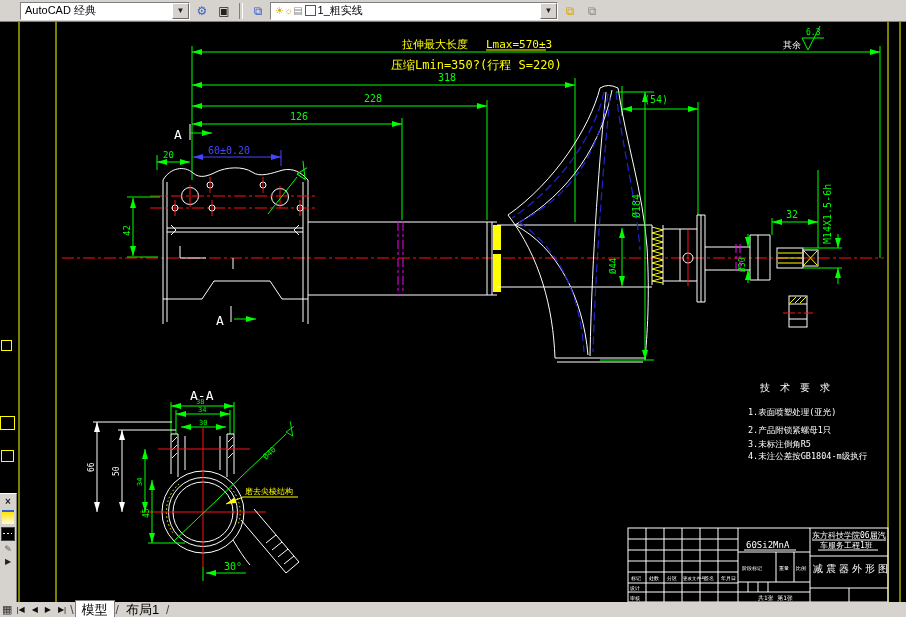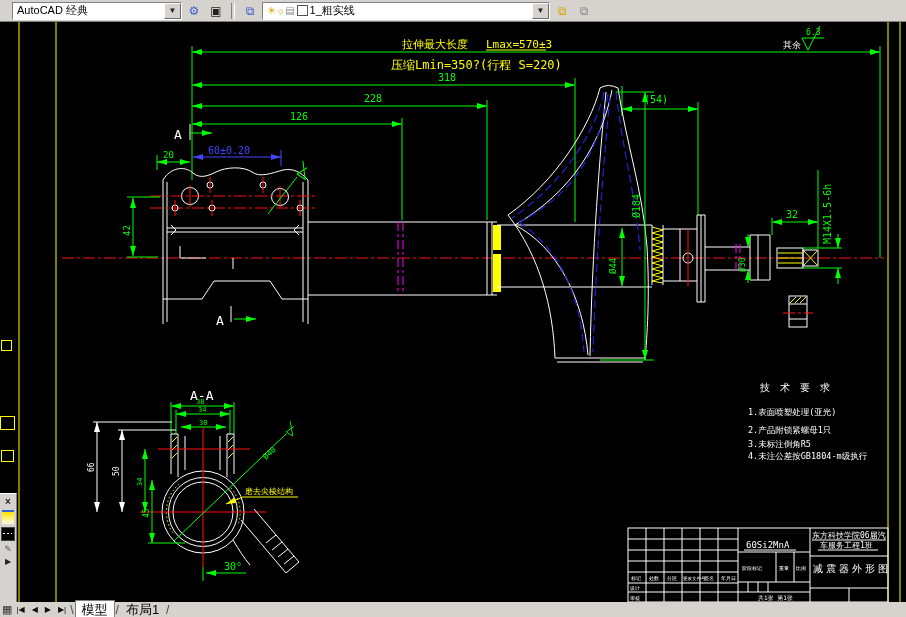--- a/index.html
+++ b/index.html
@@ -1,20 +1,20 @@
 <!DOCTYPE html>
 <html><head>
 <meta charset="utf-8">
 <style>
   html,body{margin:0;padding:0;background:#000;}
   #app{position:relative;width:906px;height:617px;overflow:hidden;
        font-family:"Liberation Sans","DejaVu Sans",sans-serif;}
   
   #toolbar{position:absolute;left:0;top:0;width:906px;height:22px;background:#d6d3ce;
-           border-bottom:1px solid #808080;display:flex;align-items:center;gap:2px;padding-left:12px;box-sizing:border-box;}
+           border-bottom:1px solid #808080;display:flex;align-items:center;gap:2px;padding-left:20px;box-sizing:border-box;}
   .combo{height:18px;background:#fff;border:1px solid;border-color:#808080 #fff #fff #808080;
          display:flex;align-items:center;font-size:11px;color:#000;padding-left:4px;box-sizing:border-box;}
   .combo .arrow{margin-left:auto;width:15px;height:14px;background:#d6d3ce;border:1px solid;
                 border-color:#fff #6a6a6a #6a6a6a #fff;font-size:8px;display:flex;align-items:center;justify-content:center;color:#222;}
   .tbtn{width:20px;height:18px;display:flex;align-items:center;justify-content:center;font-size:12px;
         background:#d6d3ce;color:#333;}
   .sep{width:2px;height:16px;border-left:1px solid #808080;border-right:1px solid #fff;margin:0 3px;}
   .lay-sw{width:9px;height:9px;background:#fff;border:1px solid #555;margin:0 2px;}
   .ico-y{color:#d8a800;} .ico-b{color:#3a5fd0;} .ico-g{color:#8a8a8a;}
   

